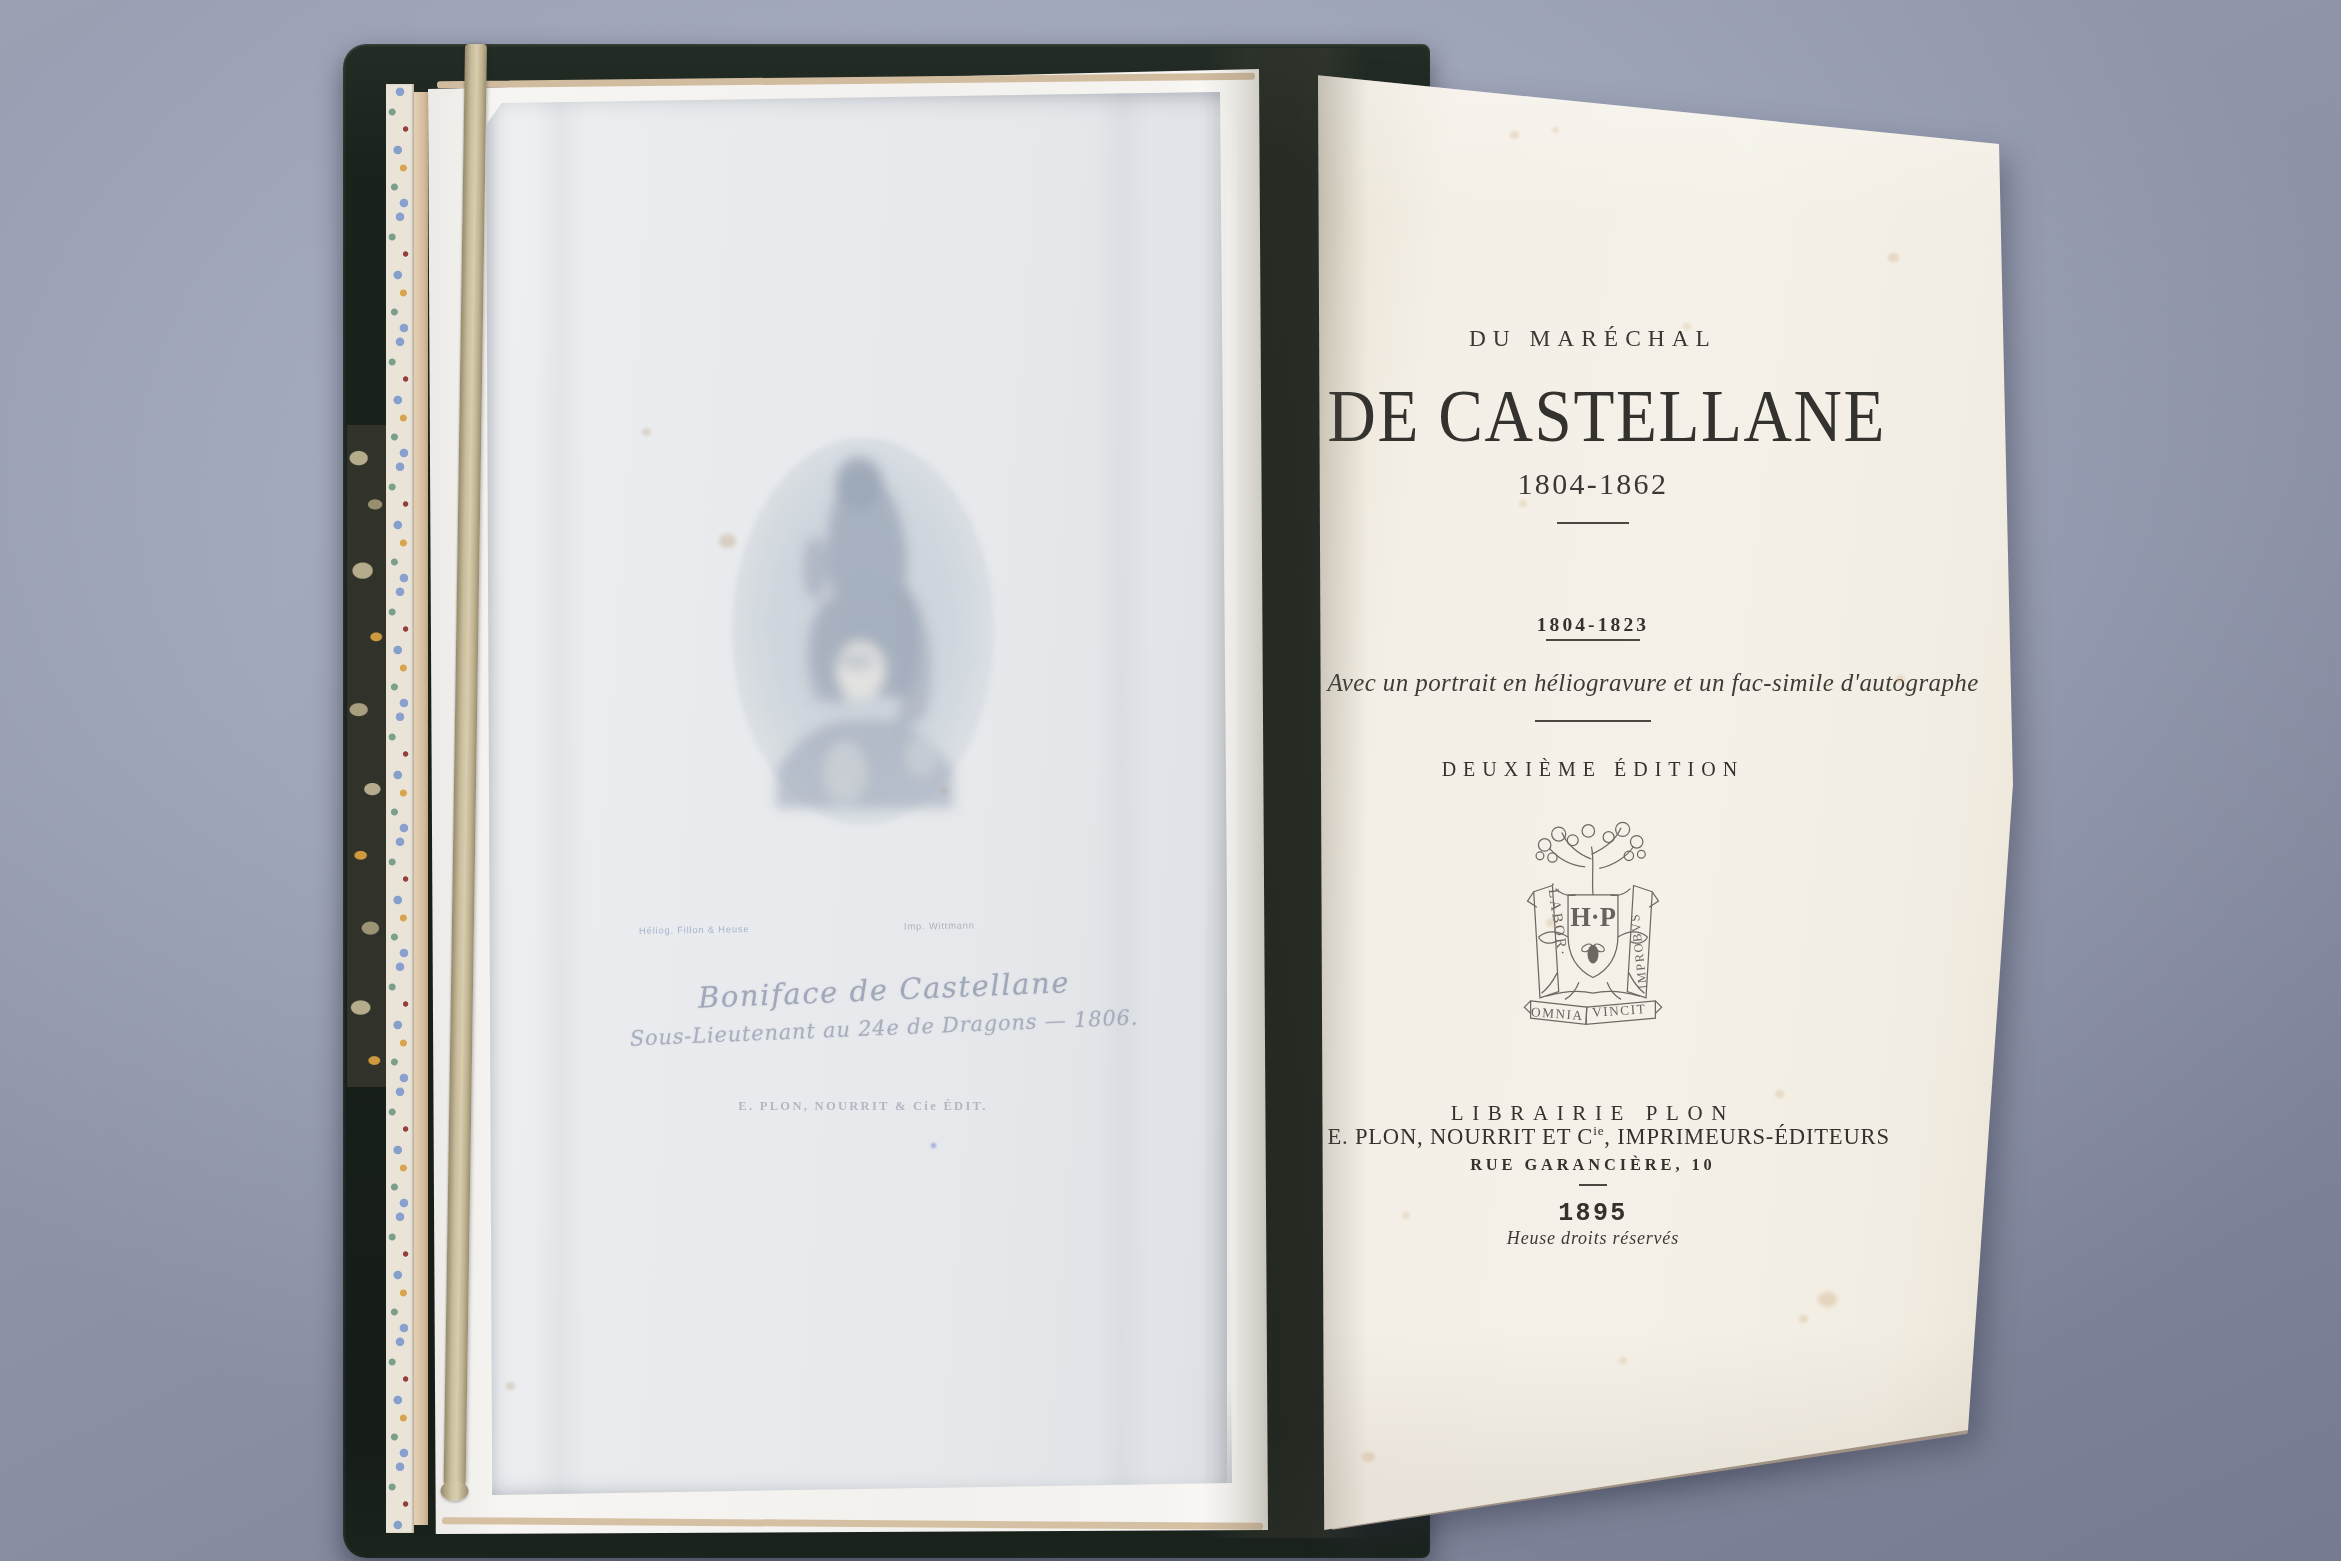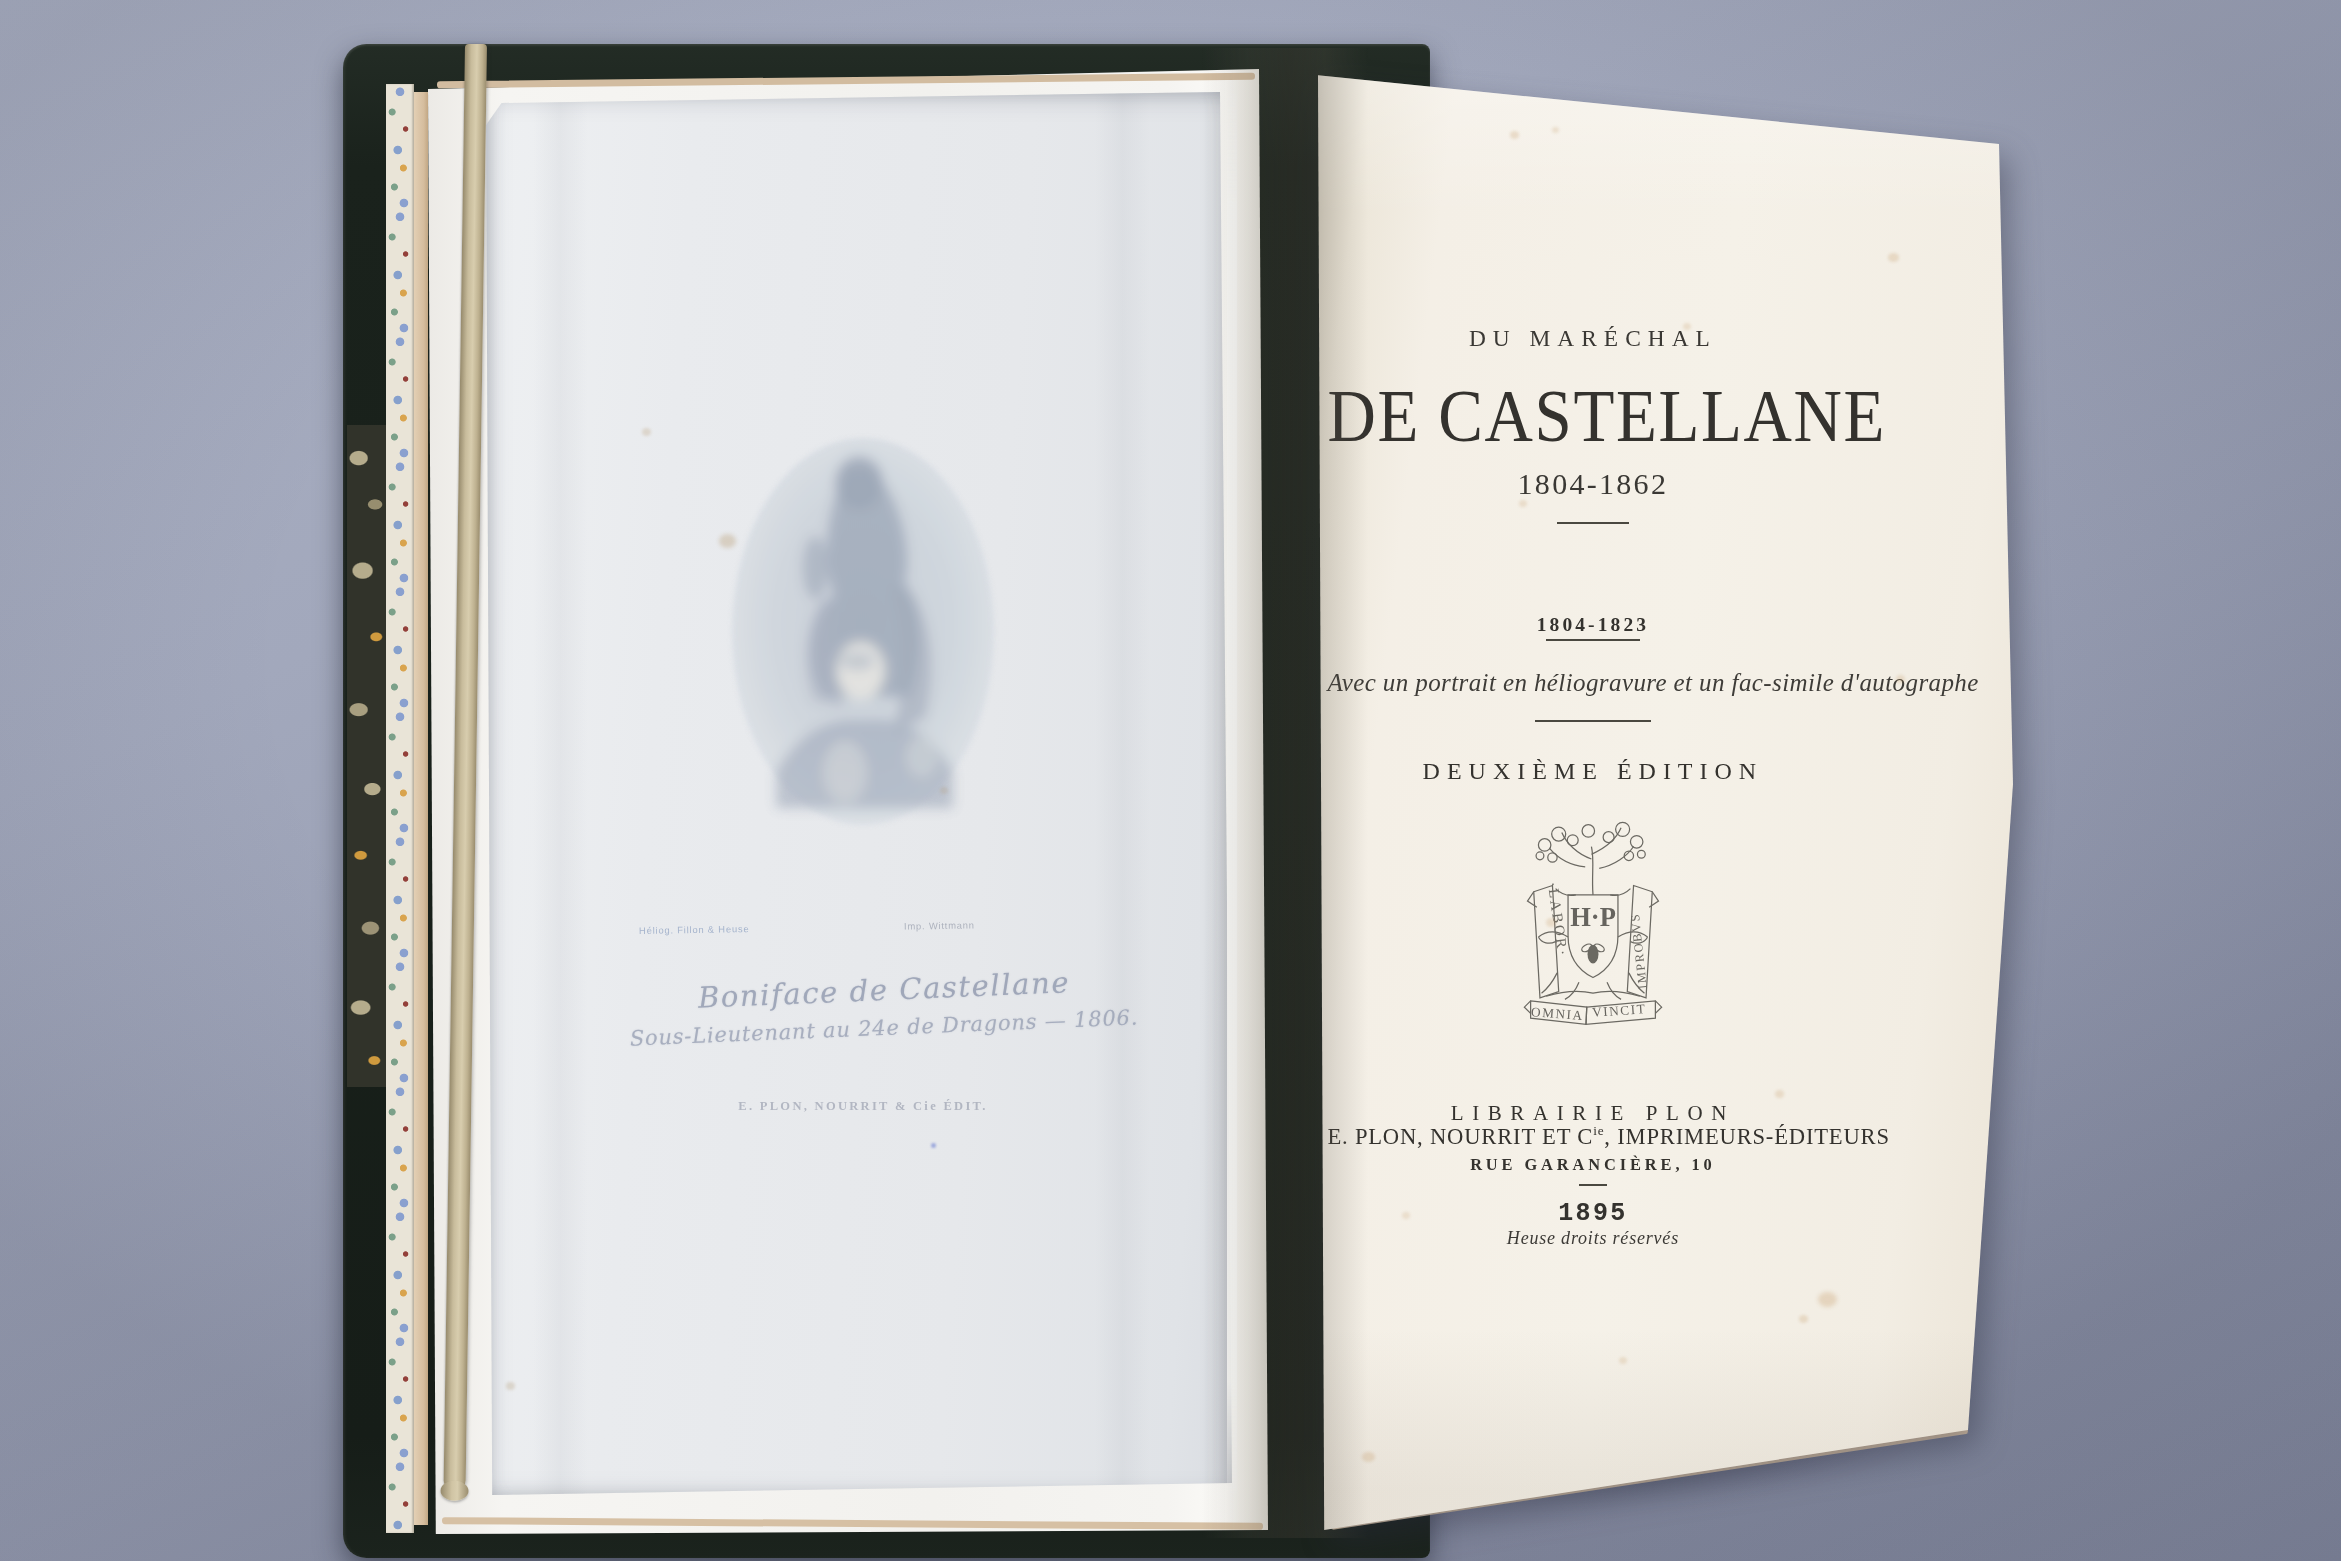--- a/index.html
+++ b/index.html
@@ -132,21 +132,21 @@
   .tp-subtitle{top:258px;font-size:23.4px;letter-spacing:7px;color:#3a3834;}
   .tp-author{top:309px;font-size:67px;letter-spacing:1.6px;transform:scaleY(1.12);transform-origin:top center;}
   .tp-dates{top:400px;font-size:30px;letter-spacing:2.3px;font-weight:normal;color:#3a3834;}
   .rule{position:absolute;left:50%;transform:translateX(-50%);height:2.3px;background:#4a4840;}
   .rule-a{top:453px;width:72px;}
   .rule-b{top:570px;width:94px;}
   .rule-c{top:651px;width:116px;}
   .tp-volume{top:473px;font-size:33px;letter-spacing:11.7px;}
   .tp-voldates{top:518px;font-size:19.5px;letter-spacing:3.1px;font-weight:bold;margin-top:28px;}
   .tp-note{top:601px;font-size:25px;font-style:italic;color:#3e3c38;letter-spacing:0.4px;}
-  .tp-edition{top:690px;font-size:24px;letter-spacing:7px;}
+  .tp-edition{top:690px;font-size:20px;letter-spacing:7px;}
   .tp-device{top:751px;left:0;width:100%;display:flex;justify-content:center;position:absolute;}
   .tp-city{top:995px;font-size:28px;letter-spacing:3.9px;font-weight:bold;}
   .tp-publisher{top:1034px;font-size:21px;letter-spacing:8.6px;}
   .tp-pubs{top:1055px;font-size:22.6px;letter-spacing:0.8px;}
   .tp-pubs sup{font-size:13.3px;vertical-align:super;}
   .tp-address{top:1088px;font-size:16.4px;letter-spacing:3.9px;font-weight:bold;}
   .rule-dash{top:1115px;width:28px;}
   .tp-year{top:1132px;font-size:25px;letter-spacing:2.3px;font-weight:bold;font-family:Liberation Mono, monospace;}
   .tp-rights{top:1160px;font-size:18px;font-style:italic;letter-spacing:0.8px;color:#3c3a36;}
 

